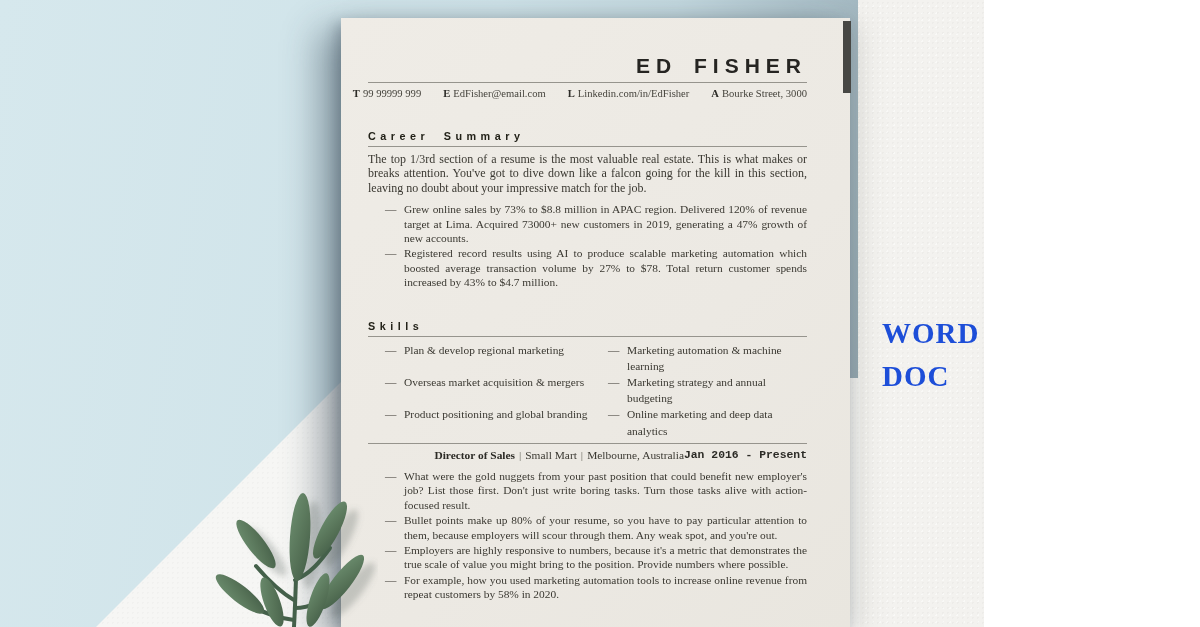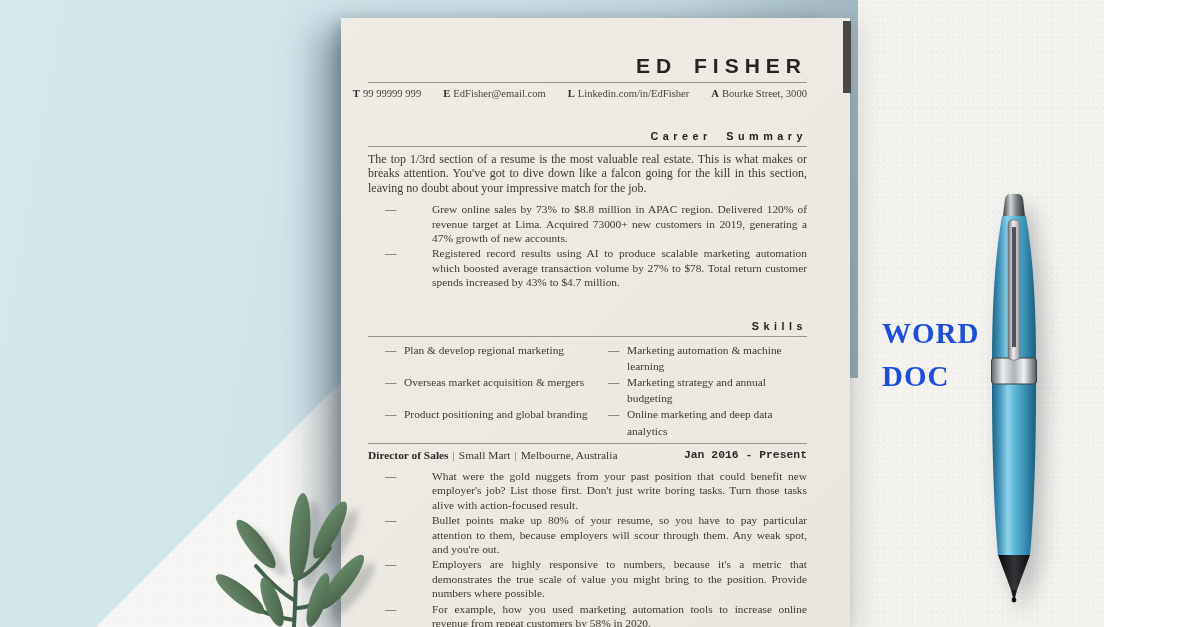--- a/index.html
+++ b/index.html
@@ -1,19 +1,19 @@
 <!DOCTYPE html>
 <html><head>
 <meta charset="utf-8">
 <style>
   * { margin:0; padding:0; box-sizing:border-box; }
   html,body { width:1200px; height:627px; }
   body { font-family:"Liberation Serif", serif; overflow:hidden; }
 
-  .scene { position:relative; width:1104px; height:627px; overflow:hidden; background:#f2f1ee; }
+  .scene { position:relative; width:984px; height:627px; overflow:hidden; background:#f2f1ee; }
 
   
   .bg-right { position:absolute; inset:0; background:#f3f2ef;
     background-image:radial-gradient(rgba(0,0,0,0.022) 1px, transparent 1px),
                      radial-gradient(rgba(255,255,255,0.5) 1px, transparent 1px);
     background-size:5px 5px, 7px 7px; background-position:0 0, 2px 3px; }
 
   
   .bg-blue { position:absolute; left:0; top:0; width:858px; height:627px;
     background:linear-gradient(100deg,#d6e8ed 0%, #cfe3e9 52%, #c4d9e0 70%, #a9bec7 86%, #93a8b2 96%, #8fa3ad 100%); }
@@ -35,36 +35,36 @@
 
   .content { padding:0 43px 0 27px; }
 
   .r-name { margin-top:36px; text-align:right; font-family:"Liberation Sans", sans-serif;
     font-size:21px; font-weight:600; letter-spacing:6px; word-spacing:5px; color:#262522; line-height:24px; }
   .rule { height:1px; background:#96948d; margin-top:4px; }
   .contact { margin-top:4px; display:flex; justify-content:flex-end; gap:22px;
     font-size:10.6px; color:#45433c; line-height:13px; white-space:nowrap; }
   .contact b { color:#2c2b27; margin-right:3px; }
 
-  .h2 { margin-top:30px; text-align:right; font-family:"Liberation Sans", sans-serif;
+  .h2 { margin-top:30px; font-family:"Liberation Sans", sans-serif;
     font-size:10.8px; font-weight:bold; letter-spacing:4.5px; word-spacing:7px; color:#232219; line-height:13px; }
   .h2 + .rule { margin-top:3px; }
 
   .para { margin-top:5px; font-size:12px; line-height:14.4px; text-align:justify; }
 
   ul.dashes { list-style:none; margin-top:7px; }
   ul.dashes li { display:flex; margin-bottom:1px; }
   ul.dashes .dash { flex:0 0 19px; margin-left:17px; font-size:11.4px; line-height:14.4px; }
-  ul.dashes .li-text { flex:1; font-size:11.4px; line-height:14.4px; text-align:justify;margin-left:28px; }
+  ul.dashes .li-text { flex:1; font-size:11.4px; line-height:14.4px; text-align:justify; }
 
   .skills-grid { margin-top:5px; display:grid; grid-template-columns:223px 1fr; column-gap:0; }
   .skill { display:flex; font-size:11.4px; line-height:16.2px; }
   .skill .dash { flex:0 0 19px; margin-left:17px; }
 
-  .job-head { margin-top:9px; display:flex; justify-content:space-between; font-size:11.4px; line-height:13px; }
+  .job-head { margin-top:9px; display:flex; justify-content:flex-end; font-size:11.4px; line-height:13px; }
   .job-head.first { margin-top:5px; }
   .job-title { font-weight:bold; color:#2c2b26; }
   .sep { color:#6e6c64; padding:0 4px; }
   .job-dates { font-weight:bold; color:#2c2b26; white-space:nowrap;font-family:Liberation Mono, monospace; }
 
   
   .format-words { position:absolute; left:882px; top:312px; font-family:"Liberation Serif", serif;
     font-weight:bold; font-size:29px; color:#1d4ed8; line-height:43px; letter-spacing:1px; }
 
   

